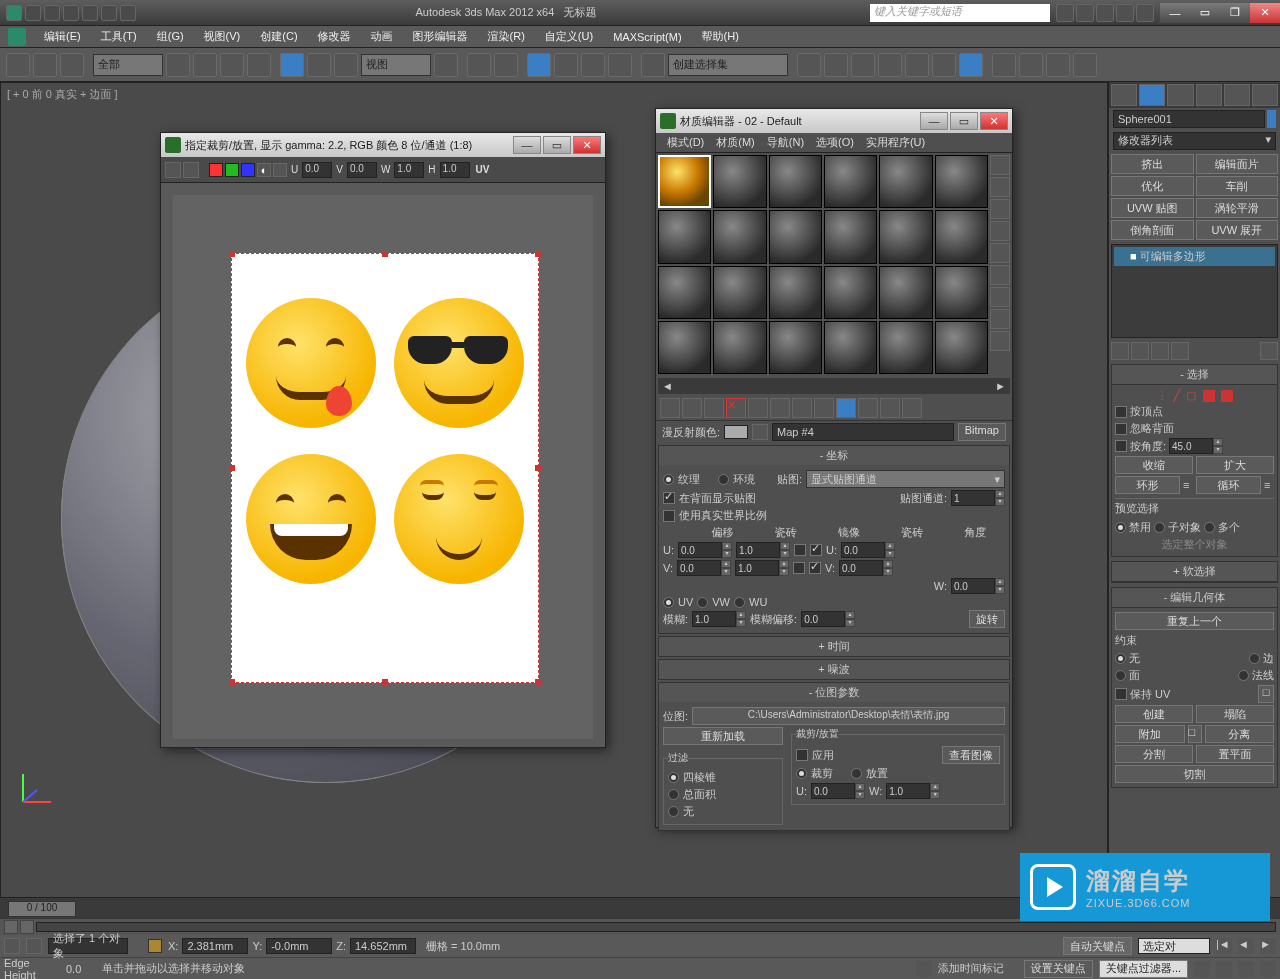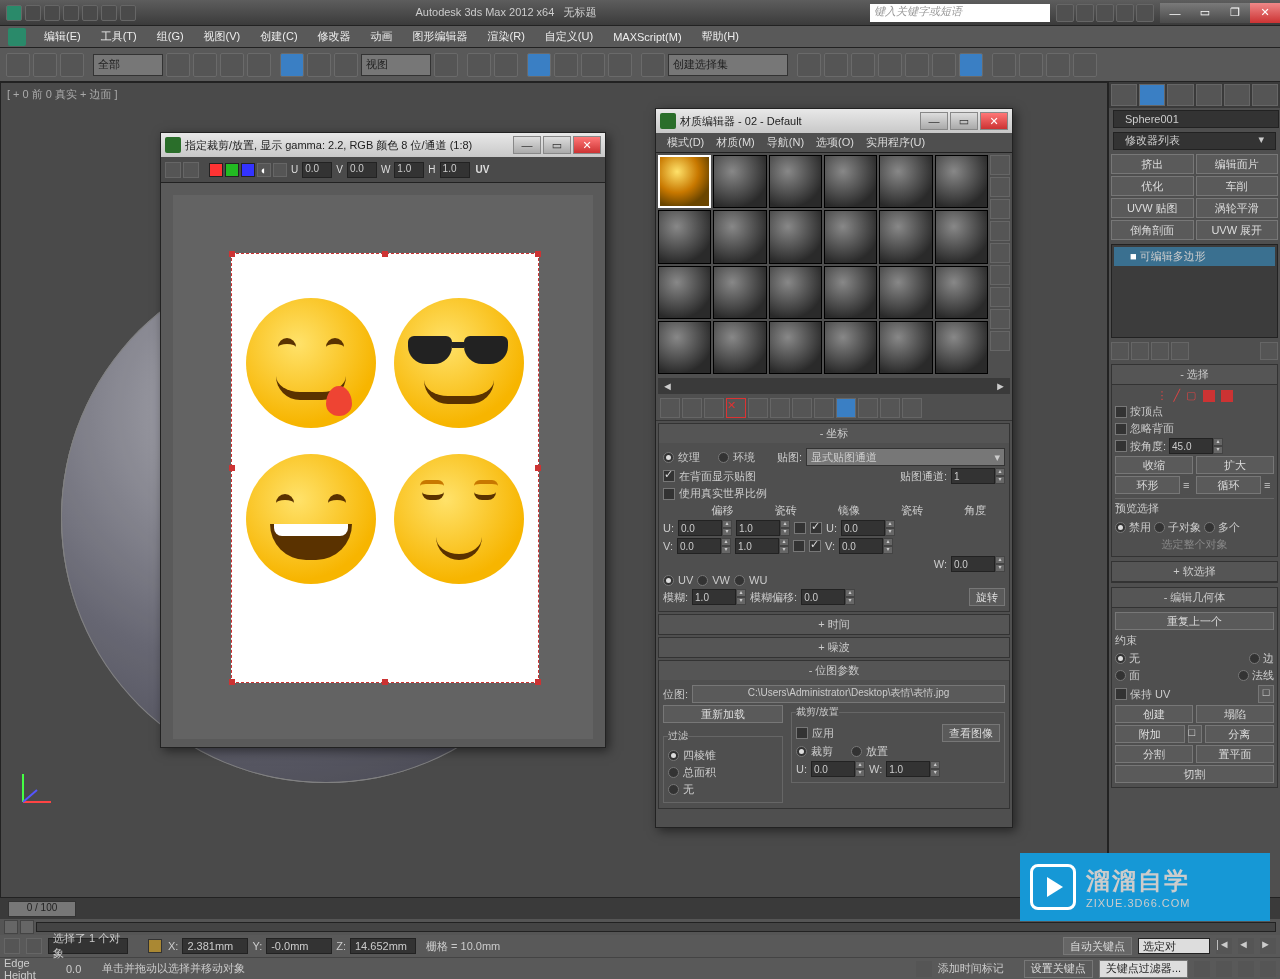--- a/index.html
+++ b/index.html
@@ -27,21 +27,21 @@
 .main{display:flex;height:calc(100% - 26px - 22px - 34px - 60px)}
 .viewport{flex:1;background:#4a4a4a;position:relative;border:1px solid #222}
 .vplabel{position:absolute;top:4px;left:6px;color:#aaa}
 .sphere{position:absolute;left:60px;top:170px;width:530px;height:530px;border-radius:50%;background:radial-gradient(circle at 35% 30%,#b8b8c0,#6b6b78 50%,#3a3a45);opacity:.9}
 .sphere .wire{position:absolute;inset:0;border-radius:50%;box-shadow:inset 0 0 0 1px #888,inset 0 20px 0 -19px #888,inset 0 -20px 0 -19px #888,inset 20px 0 0 -19px #888,inset -20px 0 0 -19px #888}
 .rightpanel{width:172px;background:#4f4f4f;border-left:1px solid #222;display:flex;flex-direction:column}
 .rp-tabs{height:26px;display:flex;gap:2px;padding:2px;background:#3a3a3a}
 .rp-tabs span{flex:1;background:#555;border:1px solid #666}
 .rp-tabs span.active{background:#3a7fc4}
 .rp-row{padding:2px 4px;display:flex;align-items:center;gap:2px}
-.rp-input{flex:1;height:18px;background:#333;border:1px solid #222;padding:0 11px}
+.rp-input{flex:1;height:18px;background:#333;border:1px solid #222;padding:0 4px}
 .rp-btns{display:flex;flex-wrap:wrap;gap:2px;padding:2px}
 .rp-btns button{flex:1 1 48%;height:20px;background:#5a5a5a;border:1px solid #777;color:#ddd;min-width:48%}
 .rp-stack{background:#3c3c3c;margin:2px;height:94px;border:1px solid #222;padding:2px}
 .rp-stack .item{background:#3a7090;padding:2px 16px;color:#fff;font-size:11px}
 .rp-tools{display:flex;gap:2px;padding:2px}
 .rp-tools span{width:18px;height:18px;background:#555;border:1px solid #666}
 .rollout{margin:2px;border:1px solid #333}
 .rollout .rhead{background:#555;padding:2px 6px;text-align:center;border-bottom:1px solid #333}
 .rollout .rbody{padding:3px;background:#4f4f4f}
 .rollout .row{display:flex;align-items:center;gap:3px;padding:1px 0}
@@ -498,20 +498,27 @@
     <span style="color:#d33;border-color:#d33">✕</span>
     <span></span>
       <span></span>
       <span></span>
       <span></span>
     <span style="background:#3a7fc4"></span>
     <span></span>
       <span></span>
       <span></span>
   </div>
+  <div class="mname">
+    <span>漫反射颜色:</span>
+    <span class="sw"></span>
+    <span style="width:16px;height:16px;background:#555;border:1px solid #666"></span>
+    <input value="Map #4" style="">
+    <span class="btn">Bitmap</span>
+  </div>
 
   <div class="sect">
     <div class="shead">- <span>坐标</span></div>
     <div class="sbody">
       <div class="row">
         <span class="rad on"></span>
           <span>纹理</span>
         <span style="width:10px"></span>
         <span class="rad"></span>
           <span>环境</span>

